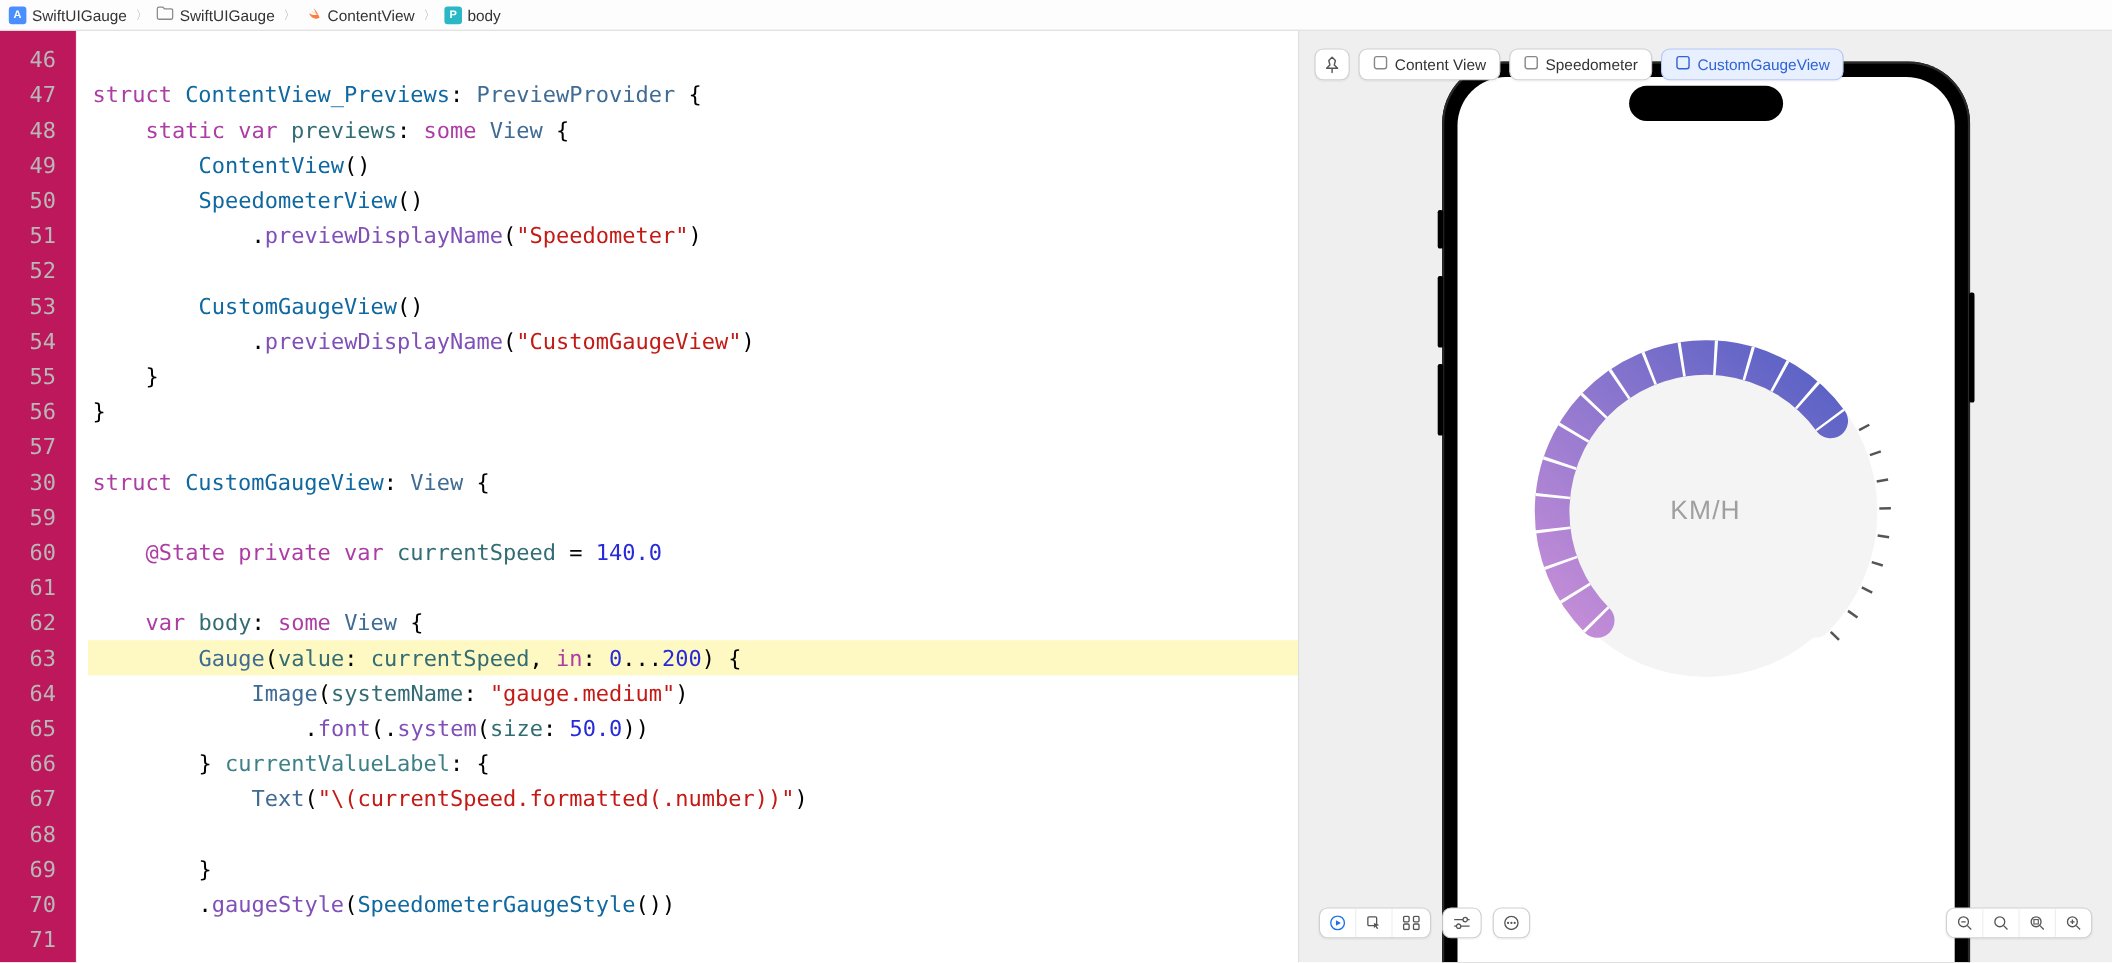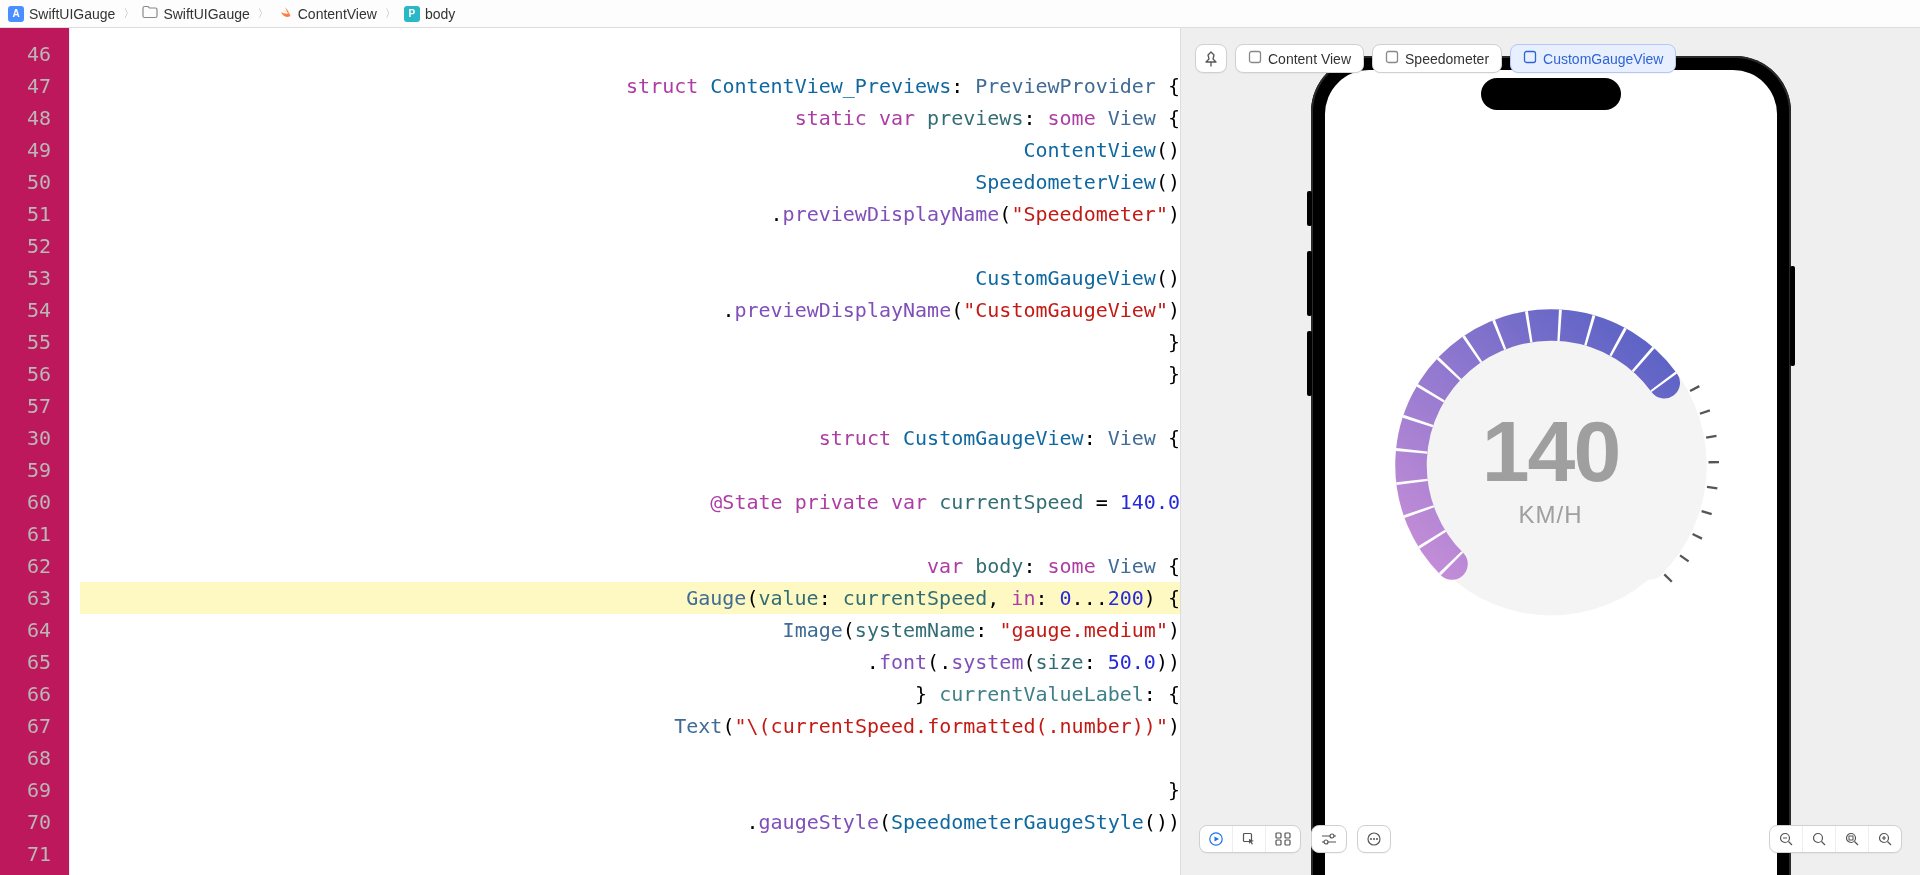--- a/index.html
+++ b/index.html
@@ -67,21 +67,20 @@
     user-select: none;
     min-width: 70px;
     border-right: 1px solid #eee;
   }
   .gutter .ln { height: 32px; padding-right: 8px; }
   .code {
     flex: 1;
     padding: 10px 0 0 10px;
     white-space: pre;
     position: relative;
-    text-align: right;
   }
   .code .row { height: 32px; display: block; padding-left: 4px; }
   .row.hilite { background: #fef9c3; }
 
   
   .kw { color: #ad3da4; }       
   .type { color: #3f6b94; }     
   .typedef { color: #0f68a0; }  
   .prop { color: #326d74; }     
   .func { color: #804fb8; margin-top: 29px; }
@@ -361,21 +360,20 @@
               <line x1="185.09667180393848" y1="70.69886609885583" x2="190.76978325753439" y2="68.74545717211288" stroke="#555" stroke-width="1.3"></line>
               <line x1="188.63269777109872" y1="84.37166400997619" x2="194.54154428917195" y2="83.3297749439746" stroke="#555" stroke-width="1.3"></line>
               <line x1="189.9862925640752" y1="98.4292834206444" x2="195.98537873501357" y2="98.3245689820207" stroke="#555" stroke-width="1.3"></line>
               <line x1="189.12412618674134" y1="112.52557908640581" x2="195.06573459919076" y2="113.36061769216619" stroke="#555" stroke-width="1.3"></line>
               <line x1="186.0674280366732" y1="126.3134534250463" x2="191.8052565724514" y2="128.06768365338272" stroke="#555" stroke-width="1.3"></line>
               <line x1="180.89146416692503" y1="139.45340321101696" x2="186.28422844472004" y2="142.08363009175142" stroke="#555" stroke-width="1.3"></line>
               <line x1="173.72368398600926" y1="151.62187927159414" x2="178.6385962517432" y2="155.06333788970042" stroke="#555" stroke-width="1.3"></line>
               <line x1="164.7405820304786" y1="162.51925334130976" x2="169.05662083251053" y2="166.68720356406374" stroke="#555" stroke-width="1.3"></line>
             </svg>
           <div class="gauge-center">
-            <div class="gauge-value">140</div>
             <div class="gauge-unit">KM/H</div>
           </div>
         </div>
       </div>
     </div>
 
     <div class="preview-bottom">
       <div class="btn-group">
         <div class="b play">
           <svg width="14" height="14" viewBox="0 0 14 14">

